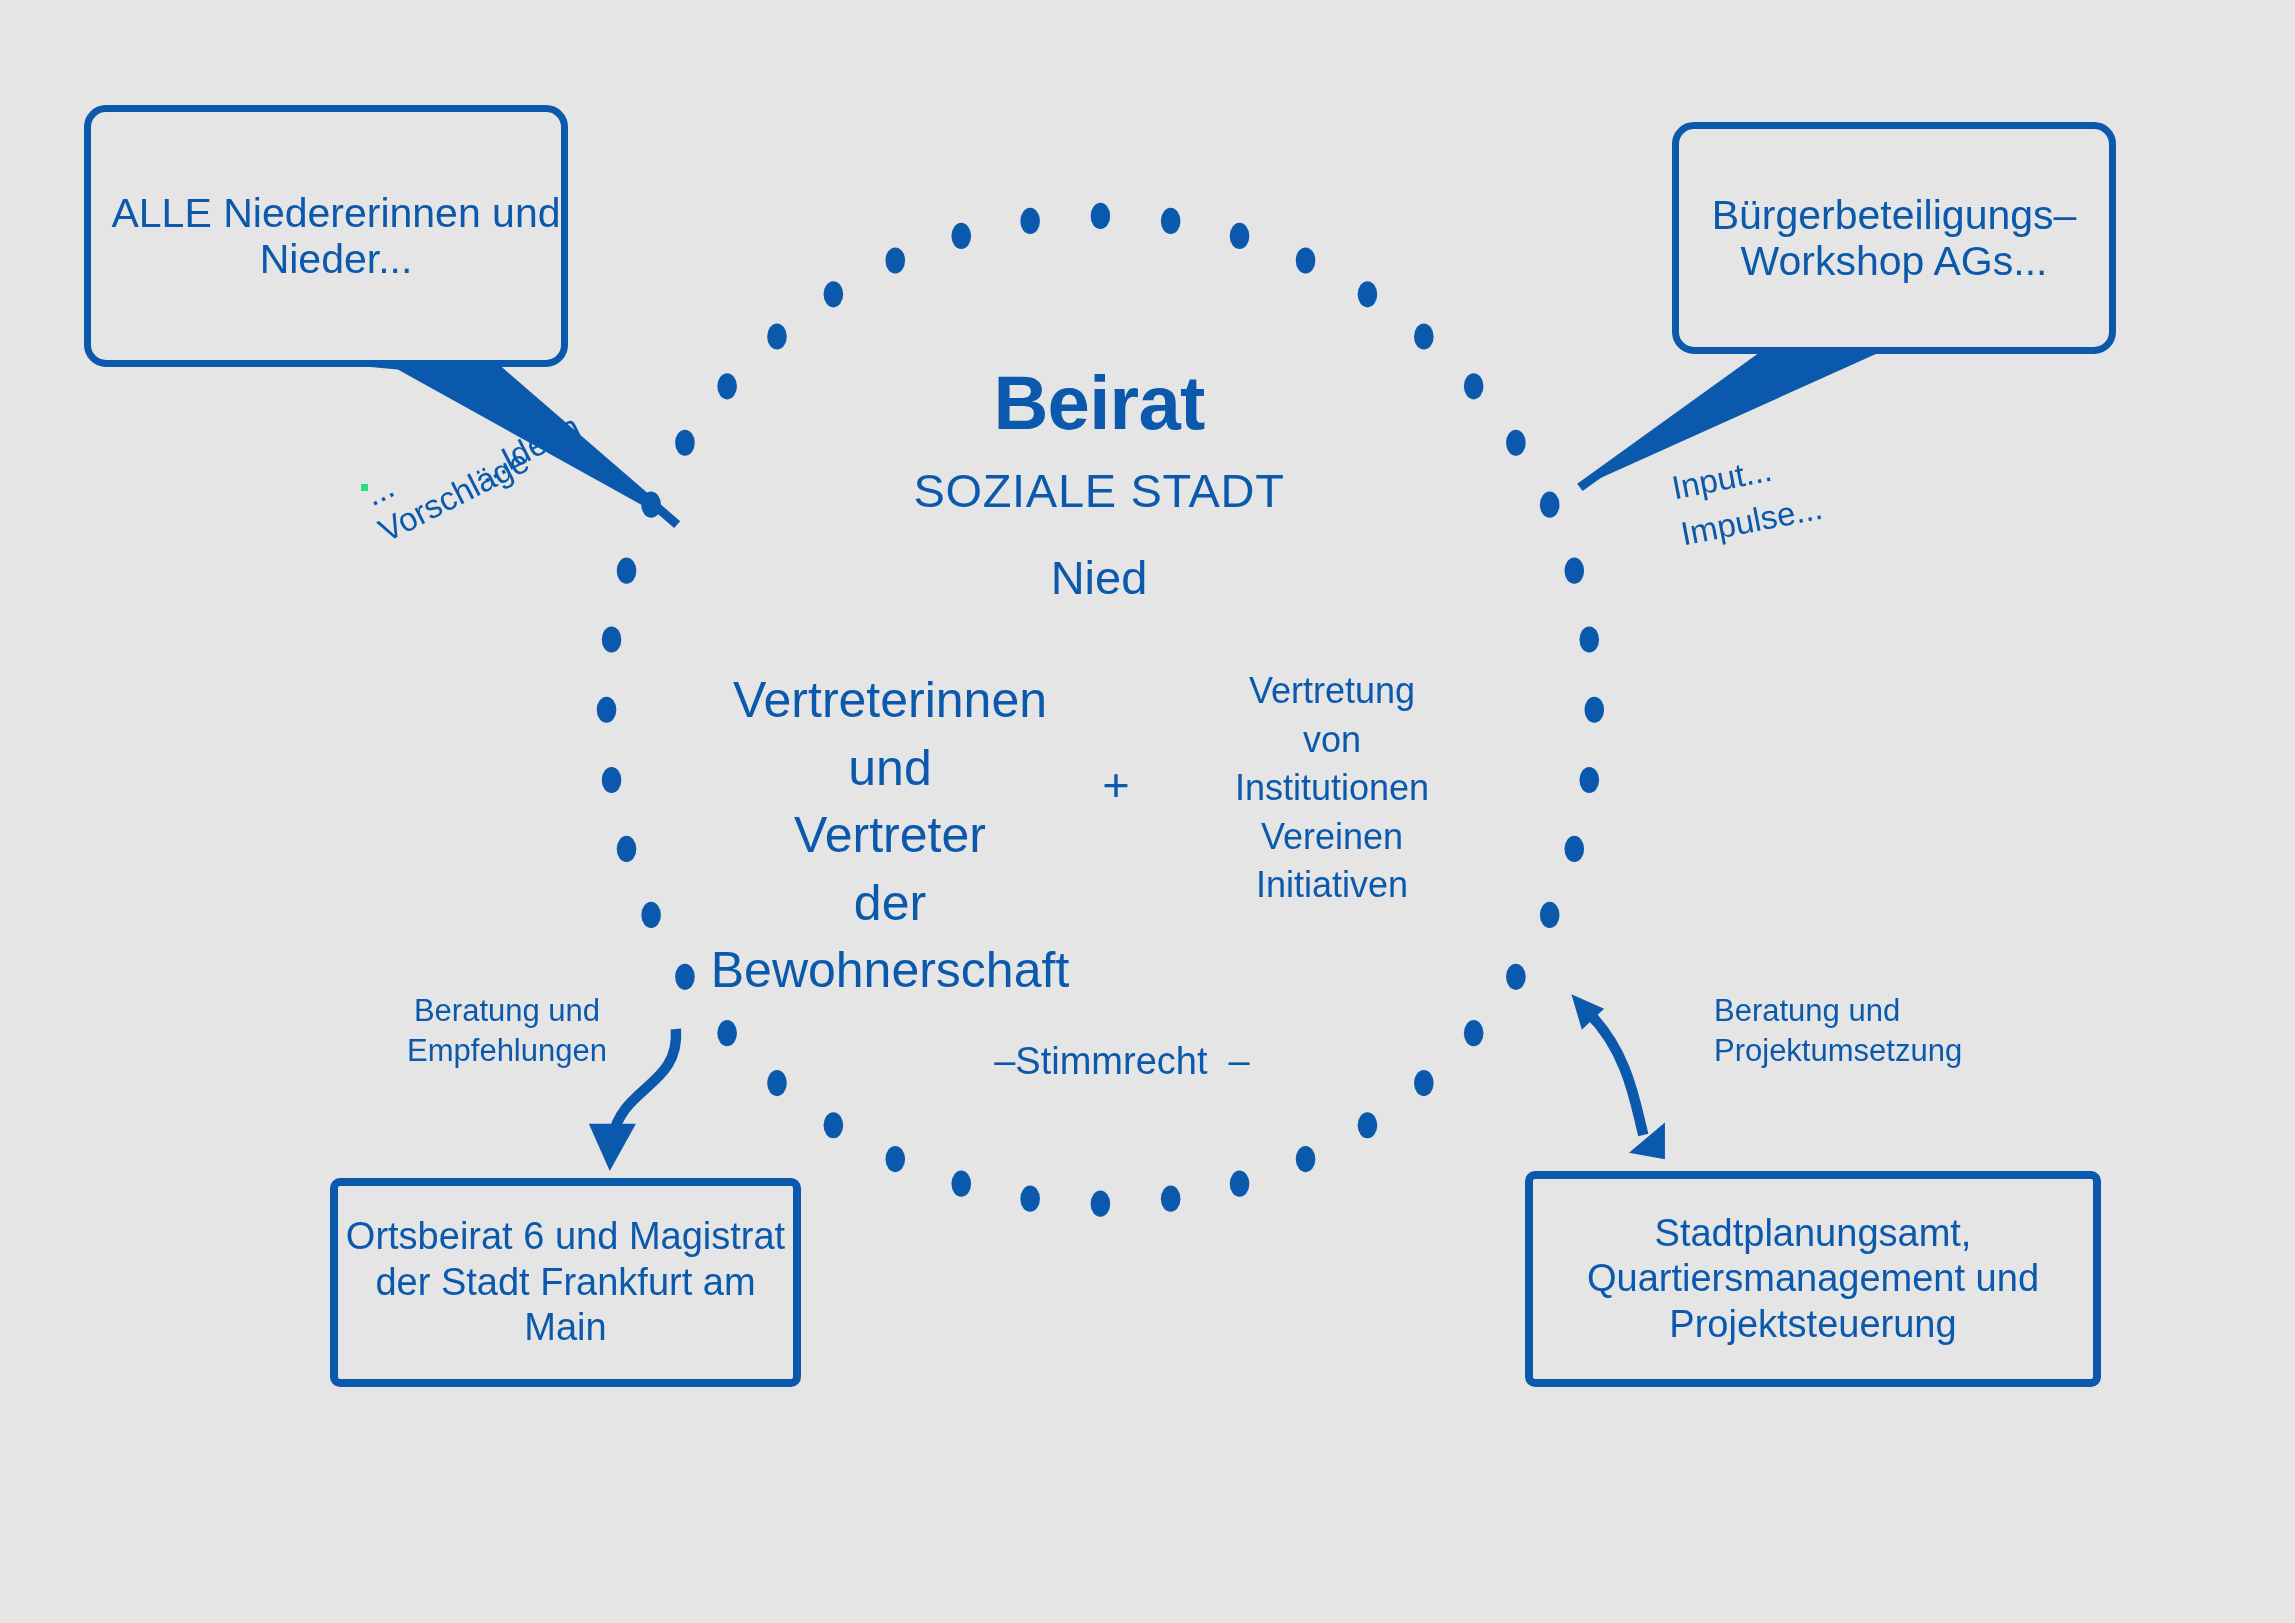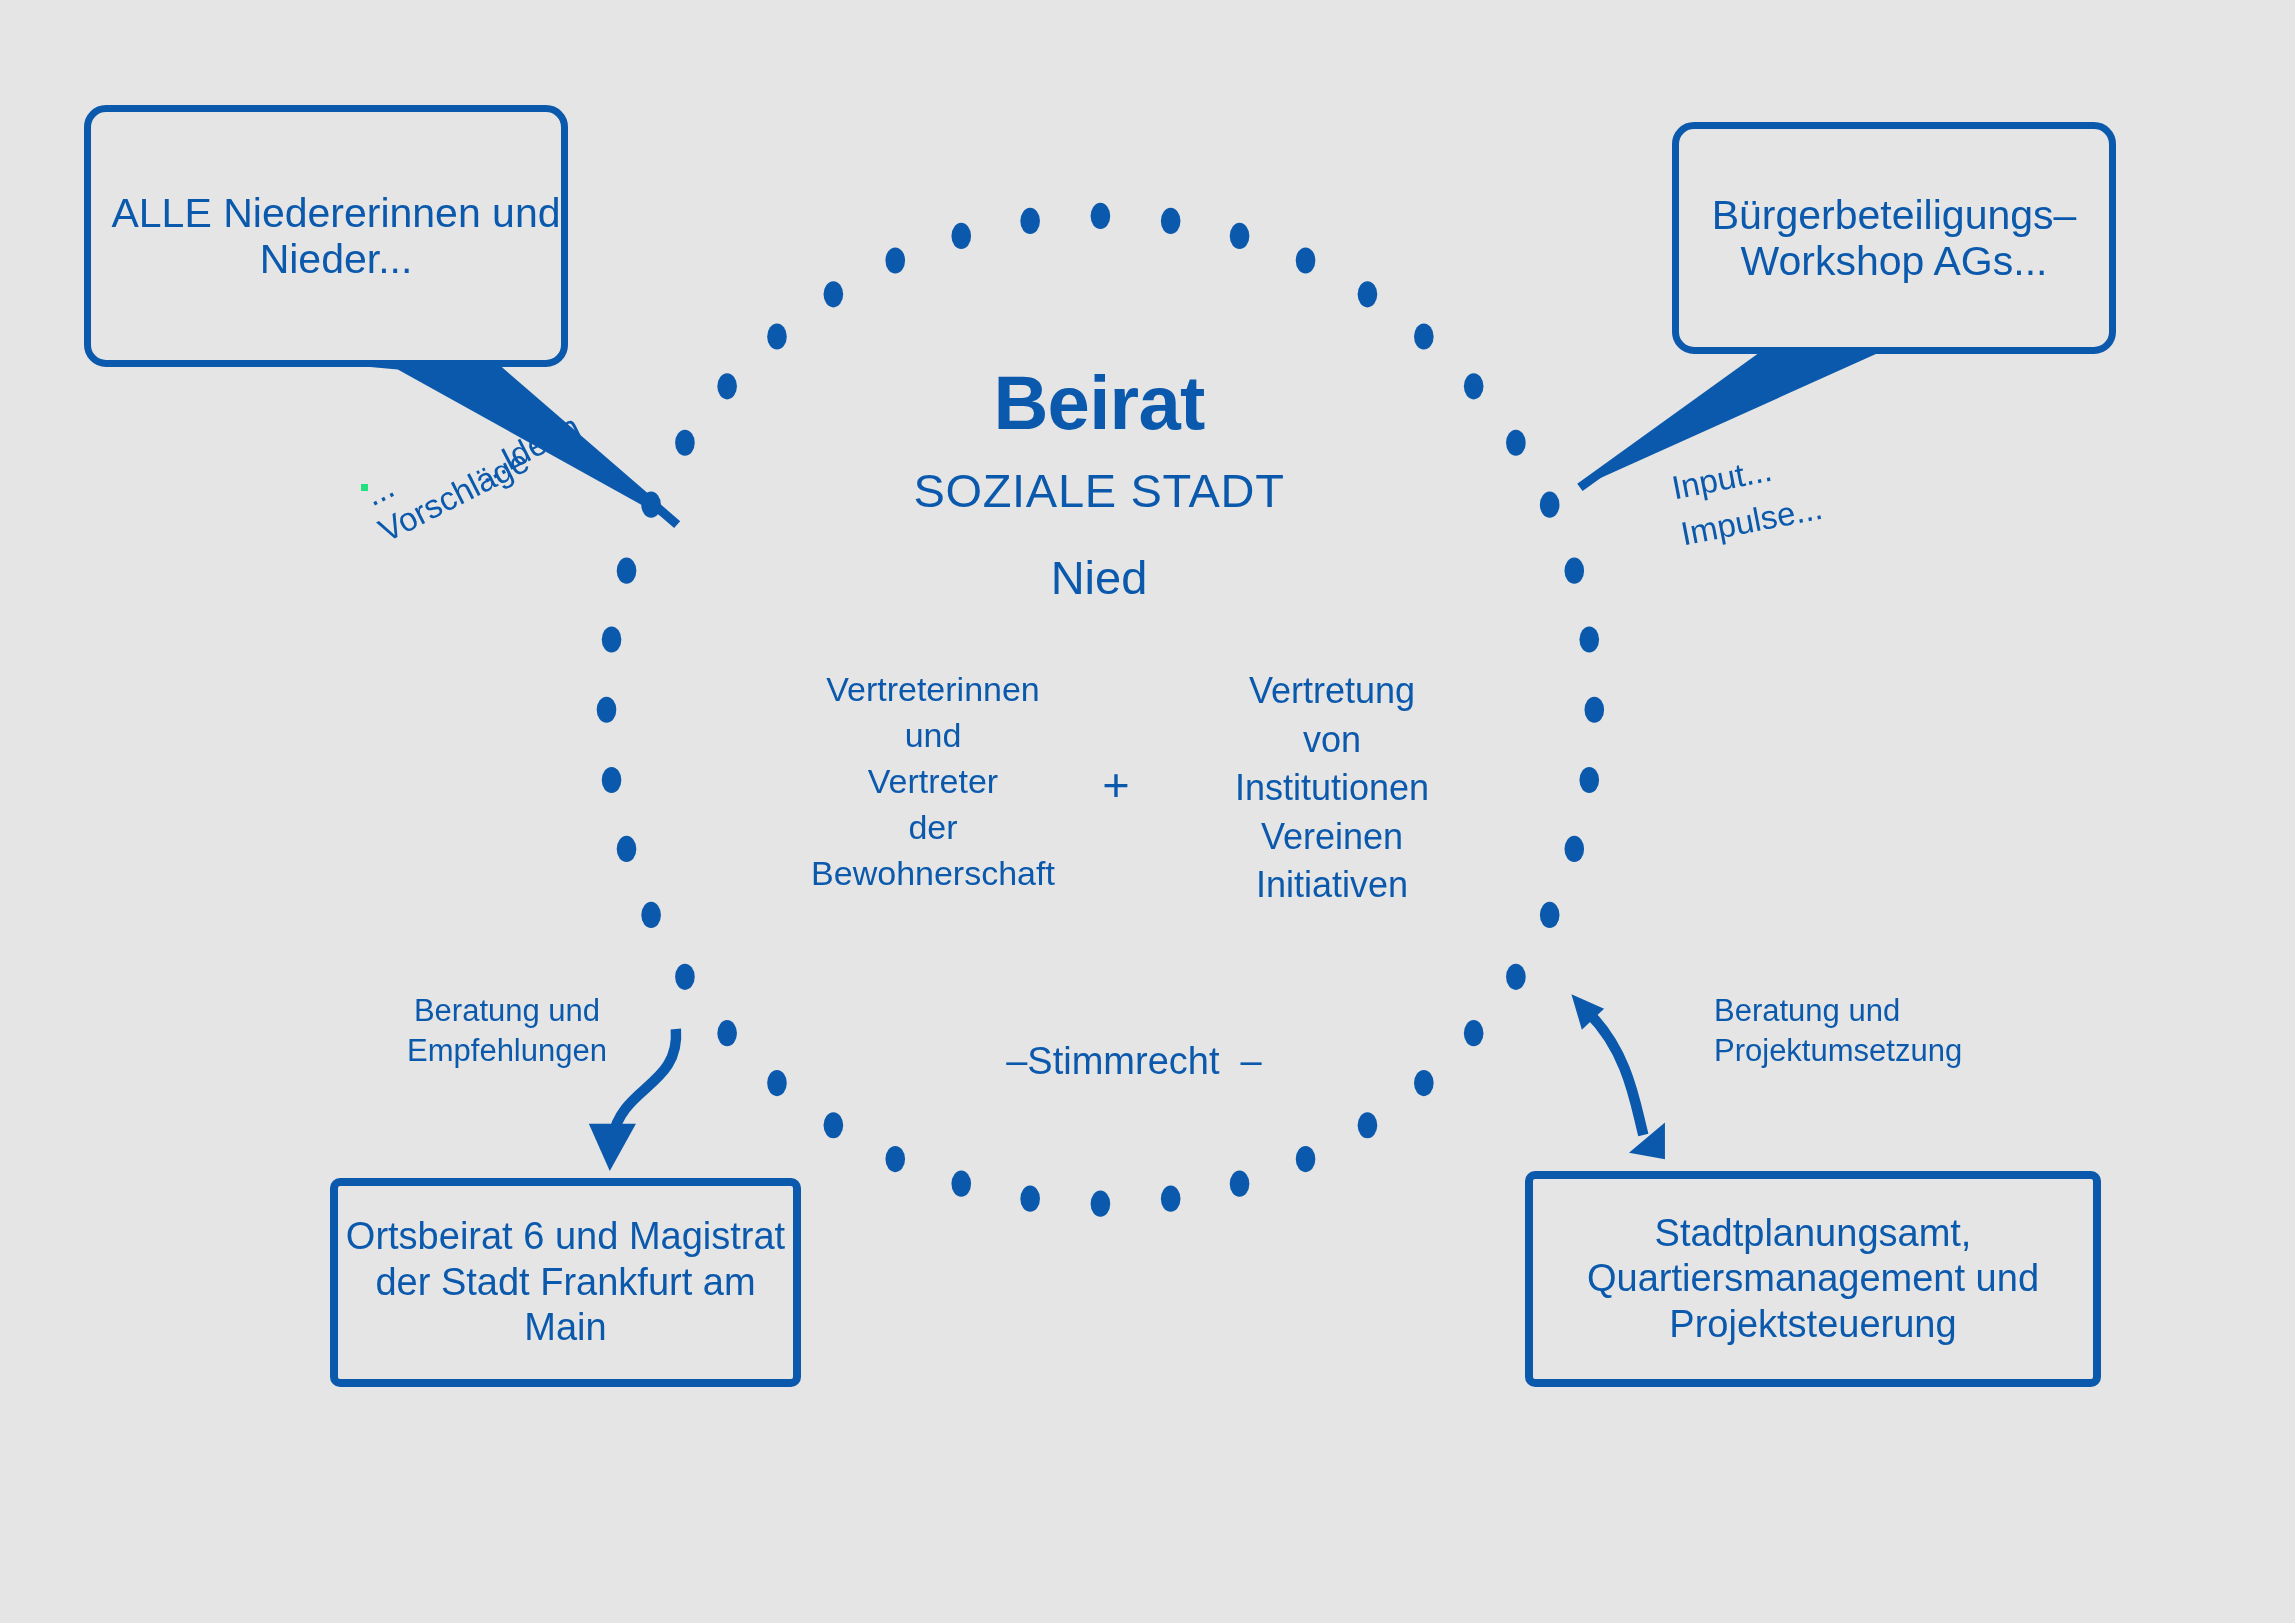--- a/index.html
+++ b/index.html
@@ -27,24 +27,24 @@
   #box-left{left:330px;top:1178px;width:471px;height:209px;}
   #box-right{left:1525px;top:1171px;width:576px;height:216px;align-items:center;}
   .obox .otxt{color:#0b59ac;font-size:38px;line-height:1.2;text-align:center;}
 
   
   #beirat{left:1099px;top:360px;transform:translateX(-50%);font-size:76px;font-weight:bold;letter-spacing:-0.7px;}
   #soziale{left:1099px;top:465px;transform:translateX(-50%);font-size:47px;letter-spacing:0.7px;}
   #nied{left:1099px;top:552px;transform:translateX(-50%);font-size:47px;}
 
   
-  #col-left{left:890px;top:667px;transform:translateX(-50%);font-size:34px;text-align:center;line-height:1.35;margin-left:43px;}
+  #col-left{left:890px;top:667px;transform:translateX(-50%);font-size:50px;text-align:center;line-height:1.35;}
   #col-right{left:1332px;top:667px;transform:translateX(-50%);font-size:36px;text-align:center;line-height:1.35;}
   #plus{left:1116px;top:785px;transform:translate(-50%,-50%);font-size:47px;}
-  #stimmrecht{left:1122px;top:1040px;transform:translateX(-50%);font-size:38px;margin-left:12px;}
+  #stimmrecht{left:1122px;top:1040px;transform:translateX(-50%);font-size:38px;}
 
   
   #ann-ideen{left:471px;top:458px;font-size:33px;transform:rotate(-27deg);transform-origin:0 0;}
   #ann-vorschlaege{left:373px;top:517px;font-size:33px;transform:rotate(-27deg);transform-origin:0 0;}
   #ann-dots{left:359px;top:481px;font-size:33px;transform:rotate(-27deg);transform-origin:0 0;}
   #greensq{position:absolute;left:361px;top:484px;width:7.2px;height:7.2px;background:#22e07e;}
   #ann-input{left:1669px;top:471px;font-size:33px;transform:rotate(-11deg);transform-origin:0 0;}
   #ann-impulse{left:1678px;top:517px;font-size:33px;transform:rotate(-11deg);transform-origin:0 0;}
 
   

